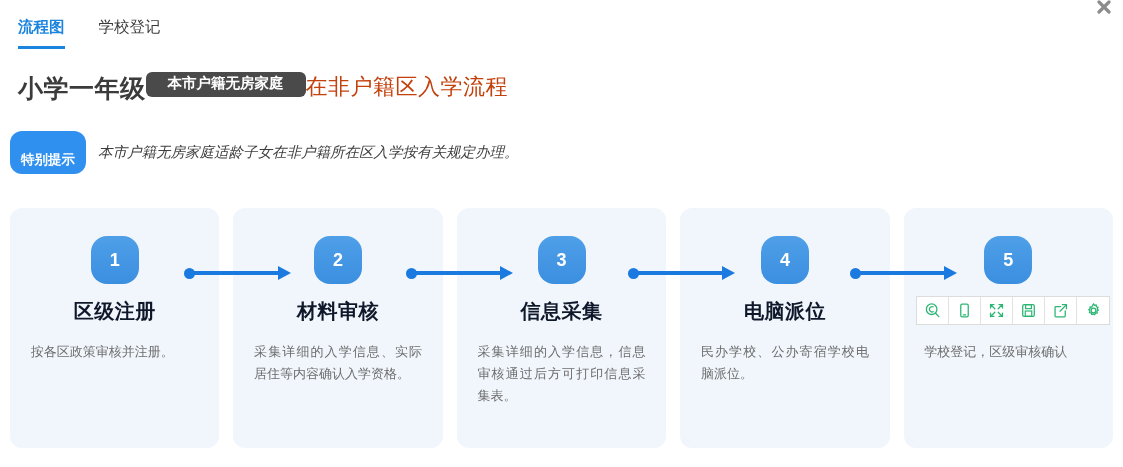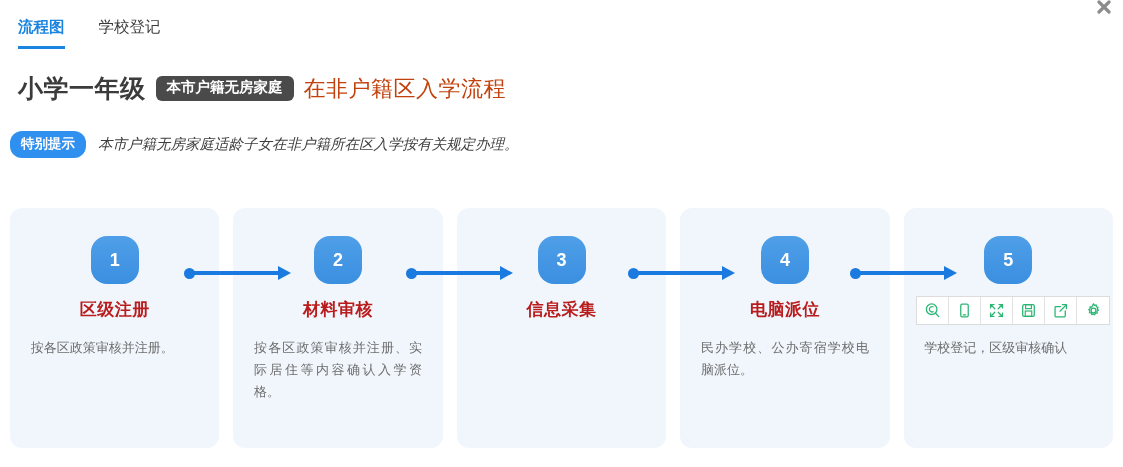--- a/index.html
+++ b/index.html
@@ -35,45 +35,45 @@
   }
   .tab.active { color: #1b84de; font-weight: bold; }
   .tab.active::after {
     content:""; position:absolute; left:0; bottom:0;
     width: 100%; height: 3px; background: #1b84de;
   }
 
   
   .title-row {
     position: absolute; top: 72px; left: 18px;
-    display: flex; align-items: center; gap: 10px;
+    display: flex; align-items: flex-start; 
   }
   .title-main {
     font-size: 25px; font-weight: bold; color: #3b3b3b;
     letter-spacing: 0.5px;
   }
   .title-badge {
     background: #4a4a4a; color: #ffffff;
     font-size: 14.5px; font-weight: bold;
-    padding: 4px 11px 5px; border-radius: 6px;
+    padding: 4px 22px 5px; border-radius: 6px;
     line-height: 1.1; white-space: nowrap;
   }
   .title-sub {
     font-size: 22px; color: #c2410c; letter-spacing: 0.5px;
   }
 
   
   .notice-row {
     position: absolute; top: 131px; left: 10px;
     display: flex; align-items: center; gap: 12px;
   }
   .notice-badge {
     background: #2f90f0; color: #fff;
     font-size: 13.5px; font-weight: bold;
-    padding: 4px 11px 5px; border-radius: 12px;
+    padding: 20px 11px 5px; border-radius: 12px;
     white-space: nowrap;
   }
   .notice-text { font-size: 14.5px; color: #3d3d3d; font-style: italic; }
 
   
   .flow {
     position: absolute; left: 10px; top: 208px;
     width: 1103px; height: 240px;
     display: flex; gap: 14px;
   }
@@ -89,21 +89,21 @@
     width: 48px; height: 48px;
     border-radius: 16px;
     background: linear-gradient(180deg,#4f9fe8 0%, #3b8fe0 100%);
     color: #ffffff;
     font-size: 18px; font-weight: bold;
     display:flex; align-items:center; justify-content:center;
     line-height:1;
   }
   .step-title {
     margin-top: 14px;
-    font-size: 17px; font-weight: bold; color: #b91c1c;
+    font-size: 20px; font-weight: bold; color: #0f172a;
     letter-spacing: 0.5px;
   }
   .step-desc {
     margin-top: 16px;
     width: 168px;
     font-size: 13px; color: #6d6d6d;
     line-height: 22px;
     text-align: justify;
     text-align-last: left;
     word-break: break-all;
@@ -189,26 +189,27 @@
 
     <div class="step-card">
       <div class="step-badge">1</div>
       <div class="step-title">区级注册</div>
       <div class="step-desc">按各区政策审核并注册。</div>
     </div>
 
     <div class="step-card">
       <div class="step-badge">2</div>
       <div class="step-title">材料审核</div>
-      <div class="step-desc">按各区政策审核并注册、实际居住等内容确认入学资格。</div>
+      <div class="step-desc">采集详细的入学信息、实际居住等内容确认入学资格。</div>
     </div>
 
     <div class="step-card">
       <div class="step-badge">3</div>
       <div class="step-title">信息采集</div>
+      <div class="step-desc">采集详细的入学信息，信息审核通过后方可打印信息采集表。</div>
     </div>
 
     <div class="step-card">
       <div class="step-badge">4</div>
       <div class="step-title">电脑派位</div>
       <div class="step-desc">民办学校、公办寄宿学校电脑派位。</div>
     </div>
 
     <div class="step-card">
       <div class="step-badge">5</div>

